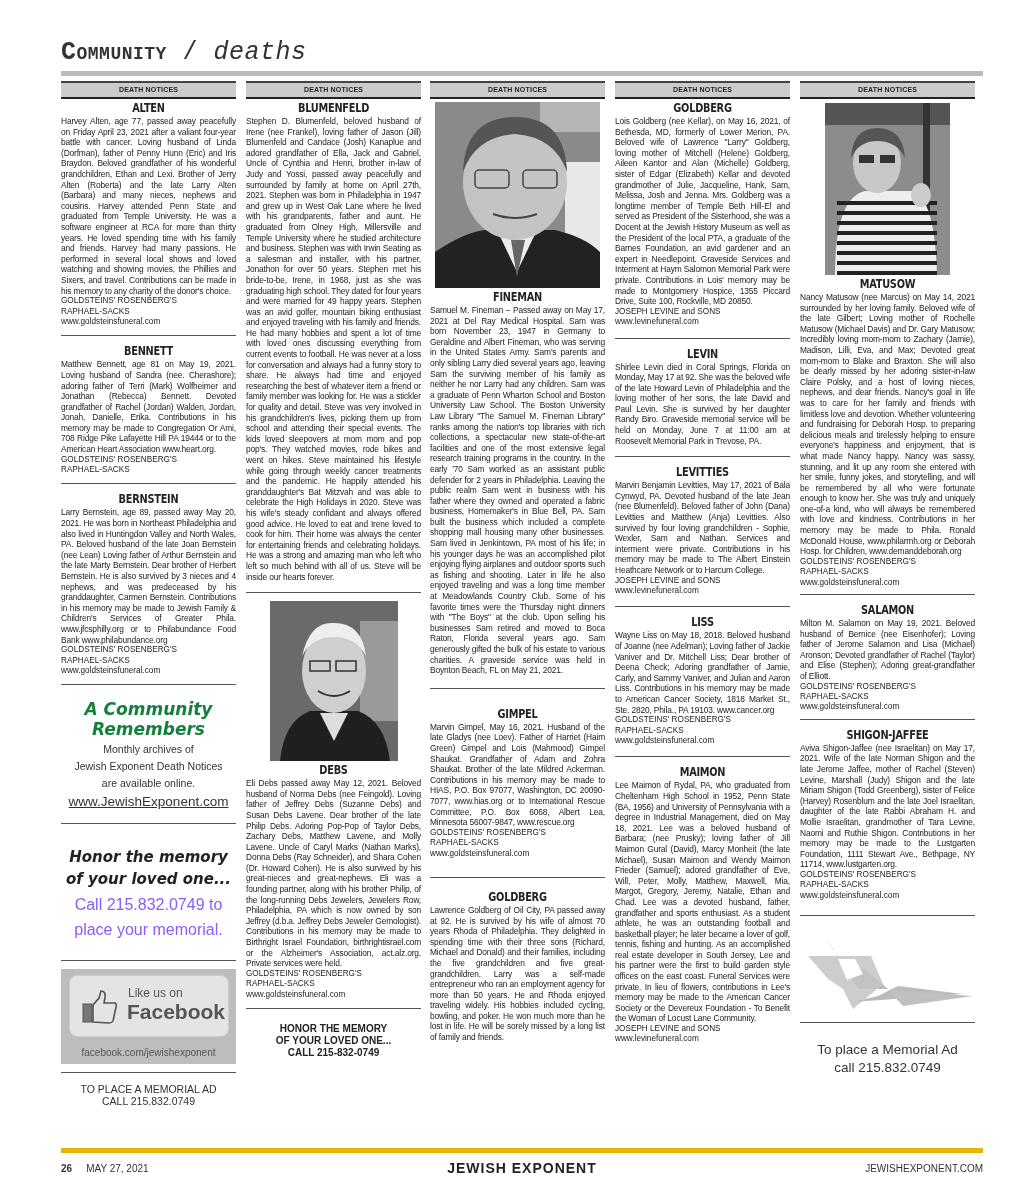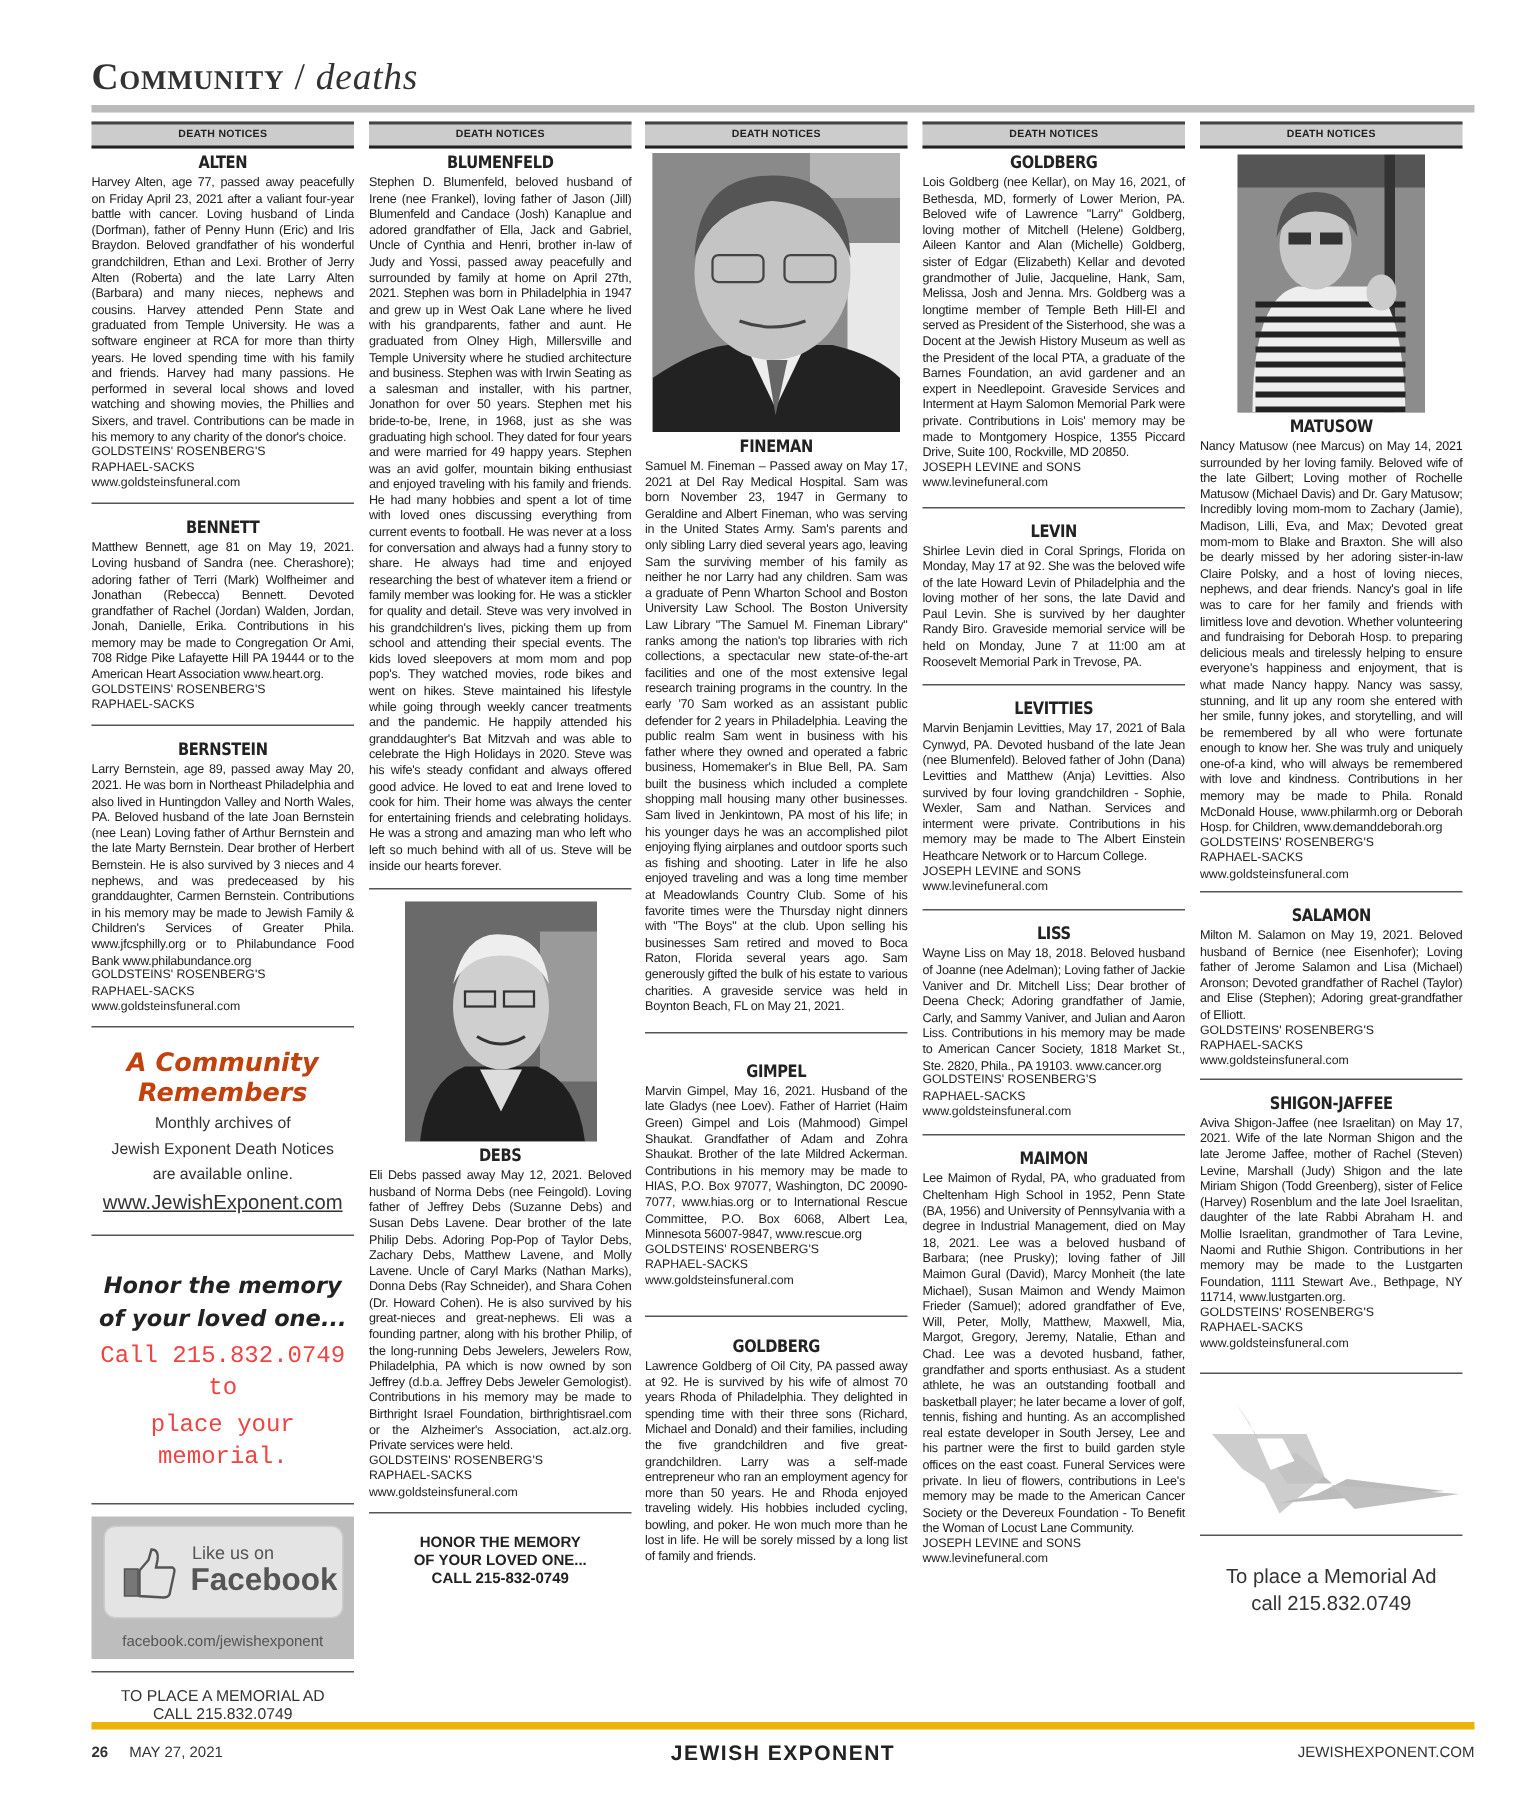--- a/index.html
+++ b/index.html
@@ -1,37 +1,37 @@
 <!DOCTYPE html>
 <html><head>
 <meta charset="utf-8">
 <style>
   html, body { margin:0; padding:0; background:#fff; }
   body { width:1018px; height:1200px; position:relative; overflow:hidden; color:#222; font-family:"Liberation Sans", sans-serif; }
   .page-head { position:absolute; left:61px; top:38px; width:922px; }
-  .section-title { font-family:Liberation Serif, serif; font-size:25px; color:#333; letter-spacing:0.5px; }
+  .section-title { font-family:Liberation Mono, monospace; font-size:25px; color:#333; letter-spacing:0.5px; }
   .section-title .sc { font-variant:small-caps; font-weight:bold; }
   .section-title .it { font-style:italic; font-weight:normal; }
   .head-rule { height:5px; background:#bbb; margin-top:4px; }
   .col { position:absolute; top:81px; width:175px; }
   .col-hdr { border-top:2px solid #444; border-bottom:2px solid #222; background:#ccc; height:14px; font-size:7px; font-weight:bold; text-align:center; line-height:14px; color:#222; letter-spacing:0.2px; }
   .notice { font-family:"Liberation Sans", sans-serif; }
   .notice .name { font-family:"DejaVu Sans", sans-serif; font-size:11.5px; font-weight:bold; text-align:center; margin:2px 0 1px; letter-spacing:-0.3px; transform:scaleX(0.85); }
   .notice .body { font-size:8.4px; line-height:10.6px; text-align:justify; letter-spacing:-0.15px; transform-origin:left; }
   .notice .fh { font-size:8.2px; line-height:10.4px; text-align:left; }
   .sep { border-top:1.5px solid #555; margin:8px 0 8px; }
   .photo { margin:2px auto 0; background:#777; position:relative; overflow:hidden; }
   .photo svg { display:block; }
   .promo1 { text-align:center; margin-top:14px; }
-  .promo1 .t1 { font-family:"DejaVu Sans", sans-serif; font-style:italic; font-weight:bold; font-size:17px; line-height:20px; color:#c2410c; }
+  .promo1 .t1 { font-family:"DejaVu Sans", sans-serif; font-style:italic; font-weight:bold; font-size:17px; line-height:20px; color:#15803d; }
   .promo1 .t2 { font-size:10.5px; line-height:14px; color:#333; margin-top:3px; }
   .promo1 .t3 { font-size:13.5px; color:#333; margin-top:4px;text-decoration:underline; }
   .promo2 { text-align:center; }
   .promo2 .t1 { font-family:"DejaVu Sans", sans-serif; font-style:italic; font-weight:bold; font-size:15px; line-height:22px; color:#222; }
-  .promo2 .t2 { font-size:16px; line-height:21px; color:#ef4444; margin-top:4px;font-family:Liberation Mono, monospace; }
+  .promo2 .t2 { font-size:16px; line-height:21px; color:#8b5cf6; margin-top:4px; }
   .fb-box { background:#bdbdbd; height:95px; margin-top:8px; position:relative;padding-left:11px; }
   .fb-inner { position:absolute; left:8px; top:6px; width:158px; height:60px; background:#e4e4e4; border-radius:8px; border:1px solid #ccc; }
   .fb-thumb { position:absolute; left:12px; top:14px; }
   .fb-l1 { position:absolute; left:58px; top:10px; font-size:12px; color:#555; }
   .fb-l2 { position:absolute; left:57px; top:24px; font-size:21px; font-weight:bold; color:#555; }
   .fb-url { position:absolute; left:0; right:0; bottom:6px; font-size:10px; text-align:center; color:#555; }
   .call-ad { font-size:10.5px; text-align:center; line-height:12px; color:#333; margin-top:10px; }
   .honor-box { font-family:"Liberation Sans", sans-serif; font-weight:bold; font-size:10px; line-height:12px; text-align:center; margin-top:14px; }
   .footer { position:absolute; left:61px; top:1148px; width:922px; border-top:5px solid #eab308; height:30px; }
   .footer .pg { position:absolute; left:0; top:10px; font-size:10px; color:#333; }

